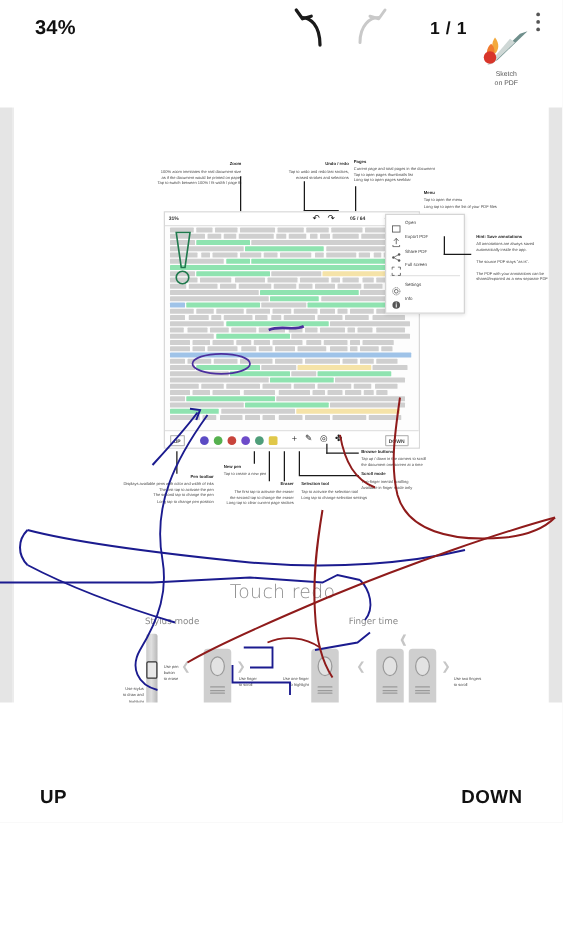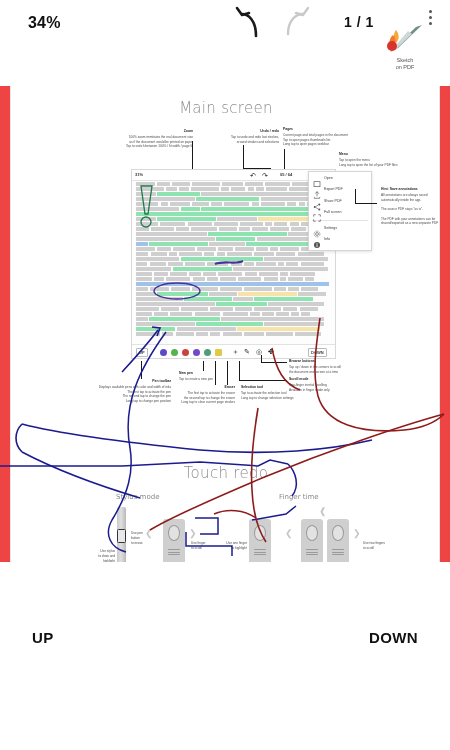--- a/index.html
+++ b/index.html
@@ -5,21 +5,21 @@
   * { box-sizing: border-box; margin: 0; padding: 0; }
   html, body {
     width: 450px; height: 750px;
     background: #ffffff;
     font-family: "Liberation Sans", sans-serif;
     overflow: hidden;
   }
   #app {
     position: relative;
     width: 450px; height: 658px;
-    background: #ef4444;
+    background: #e5e5e5;
   }
 
   
   #topbar {
     position: absolute; left: 0; top: 0;
     width: 450px; height: 86px;
     background: #ffffff;
     z-index: 40;
   }
   #zoom-level {
@@ -238,21 +238,20 @@
           <circle cx="10" cy="24" r="5" fill="#d8352a"></circle>
         </svg>
       </div>
       <div class="logo-caption">Sketch
 on PDF</div>
     </div>
   </div>
 
   <div id="page-canvas">
 
-    <div class="sheet-title" id="title-main-screen">Main screen</div>
 
     <div class="callout ralign" style="left:44px; top:50px; width:138px;">
       <span class="ct">Zoom</span>
       <span class="cb">100% zoom immitates the real document size
 as if the document would be printed on paper
 Tap to switch between 100% / fit width / page fit</span>
     </div>
     <div class="leader" style="left:181px; top:62px; width:0.6px; height:30px;"></div>
 
     <div class="callout ralign" style="left:186px; top:50px; width:82px;">

